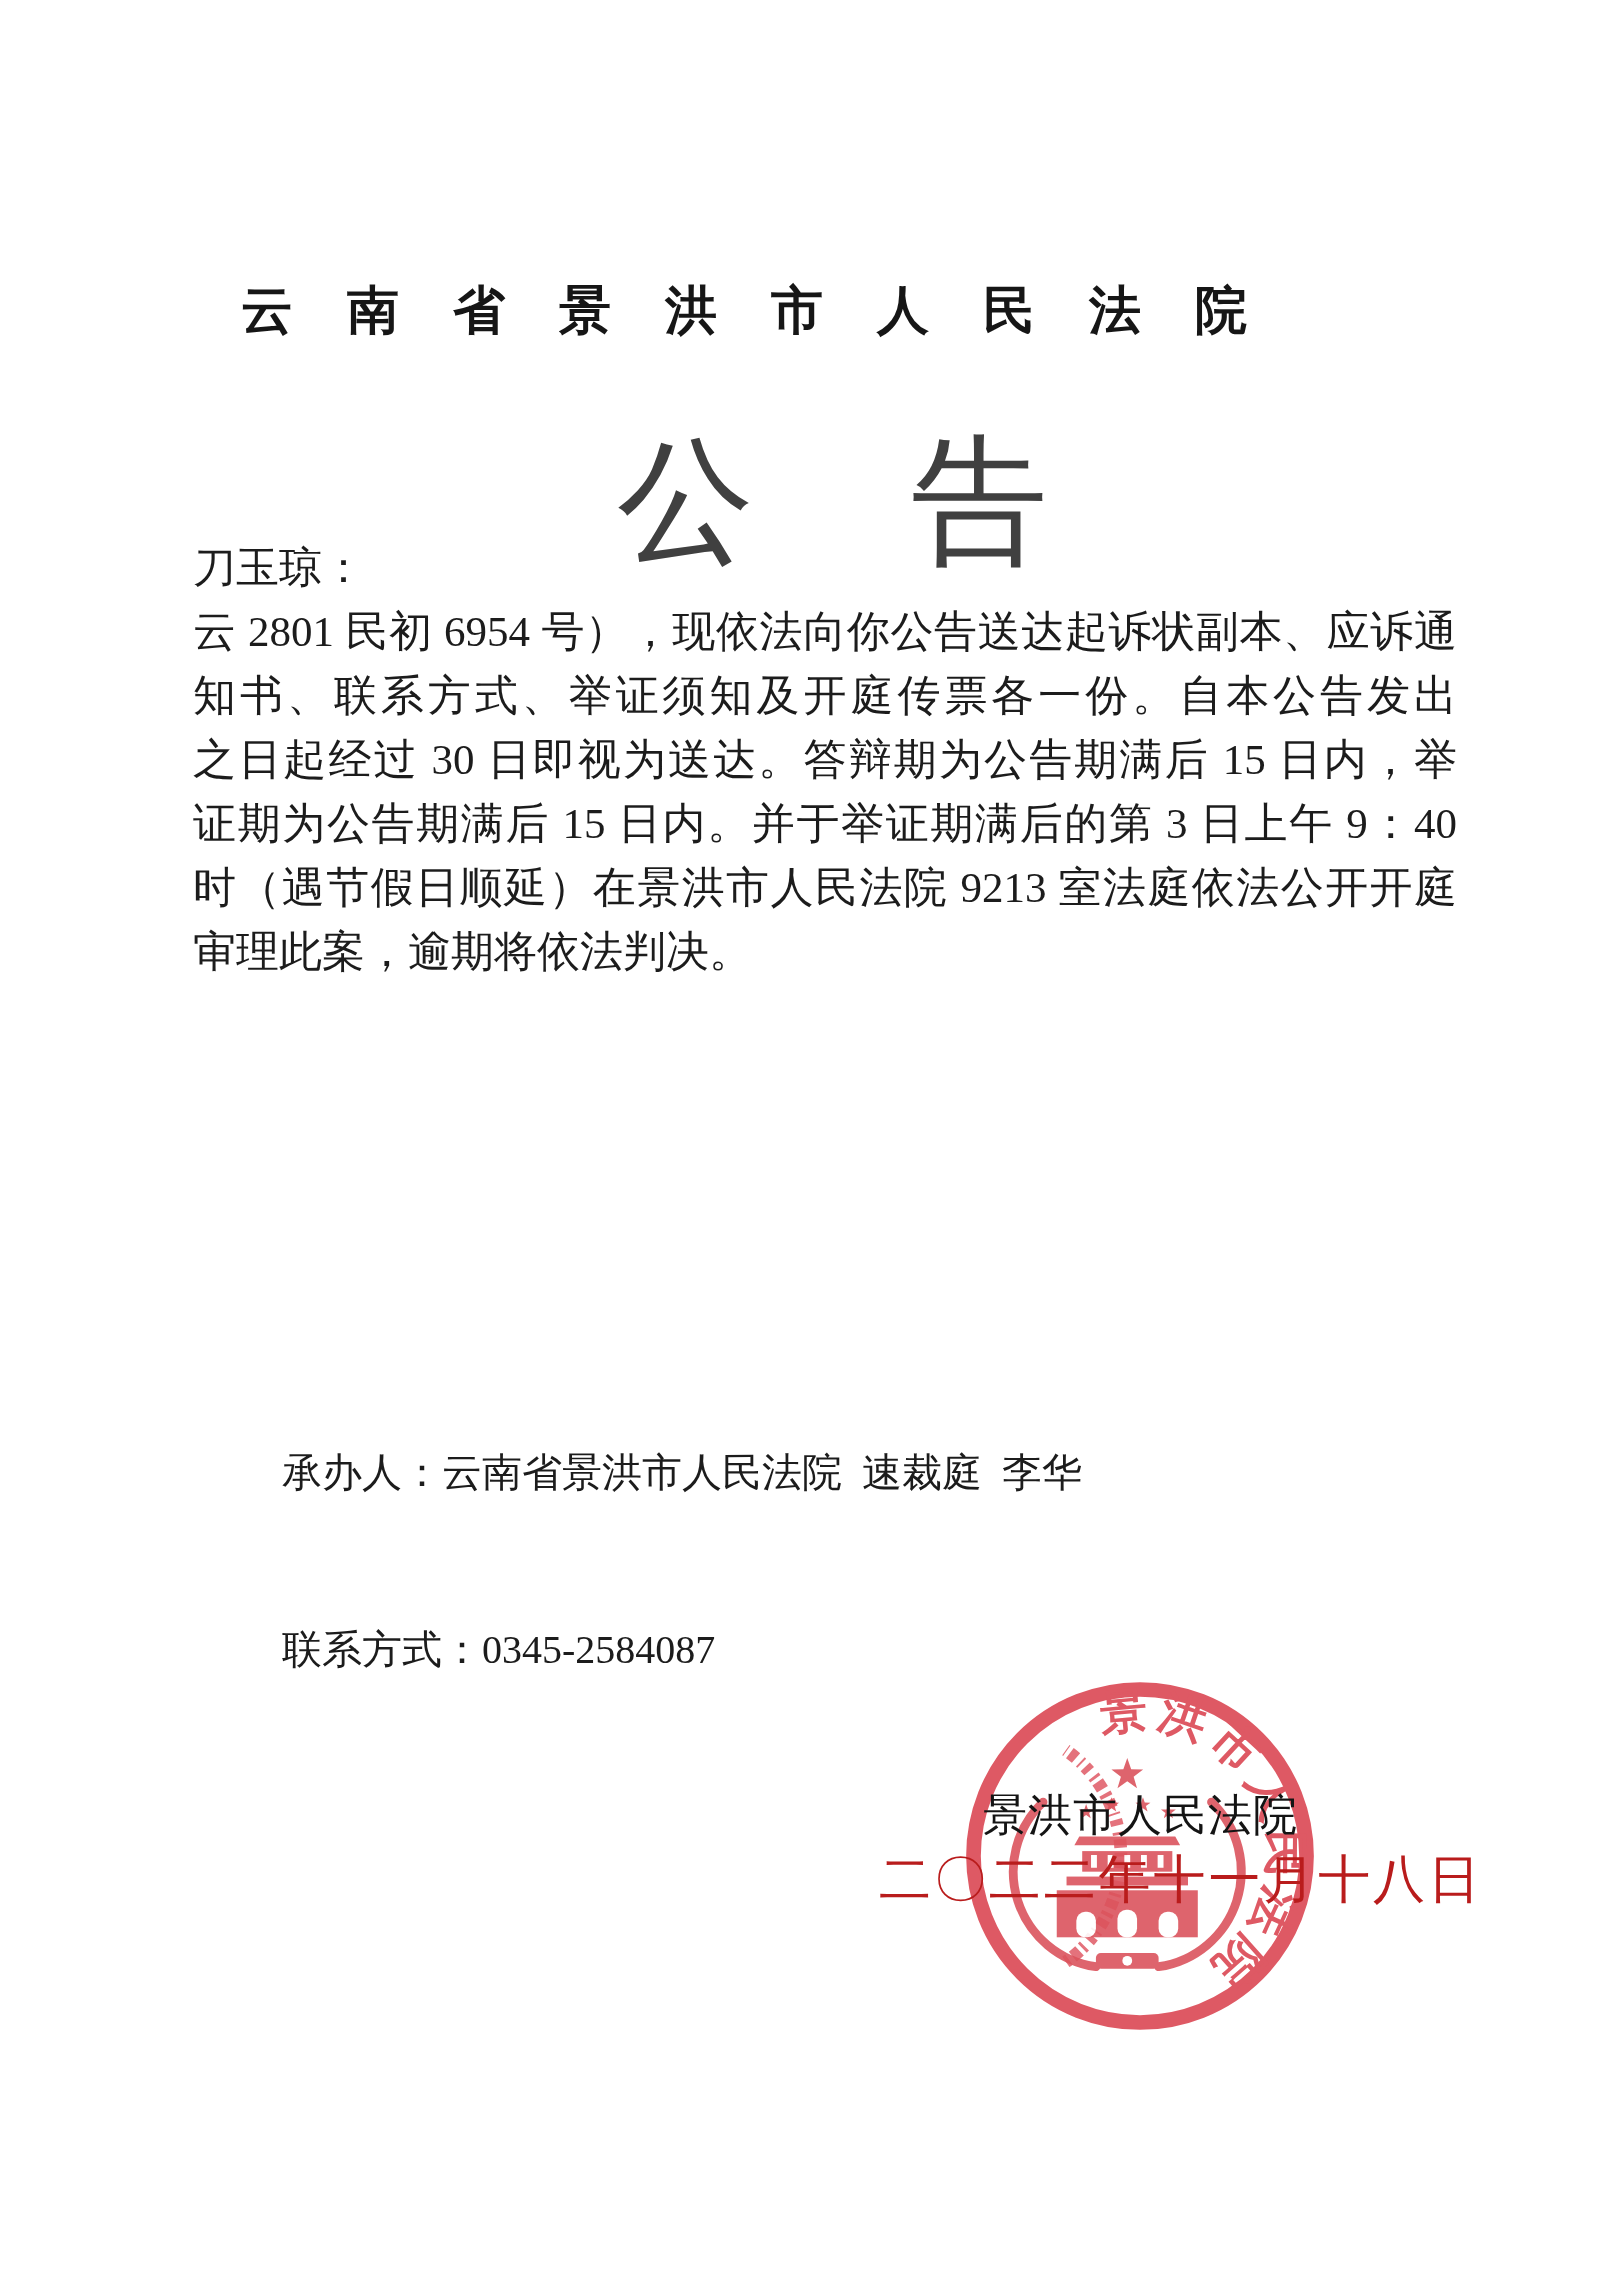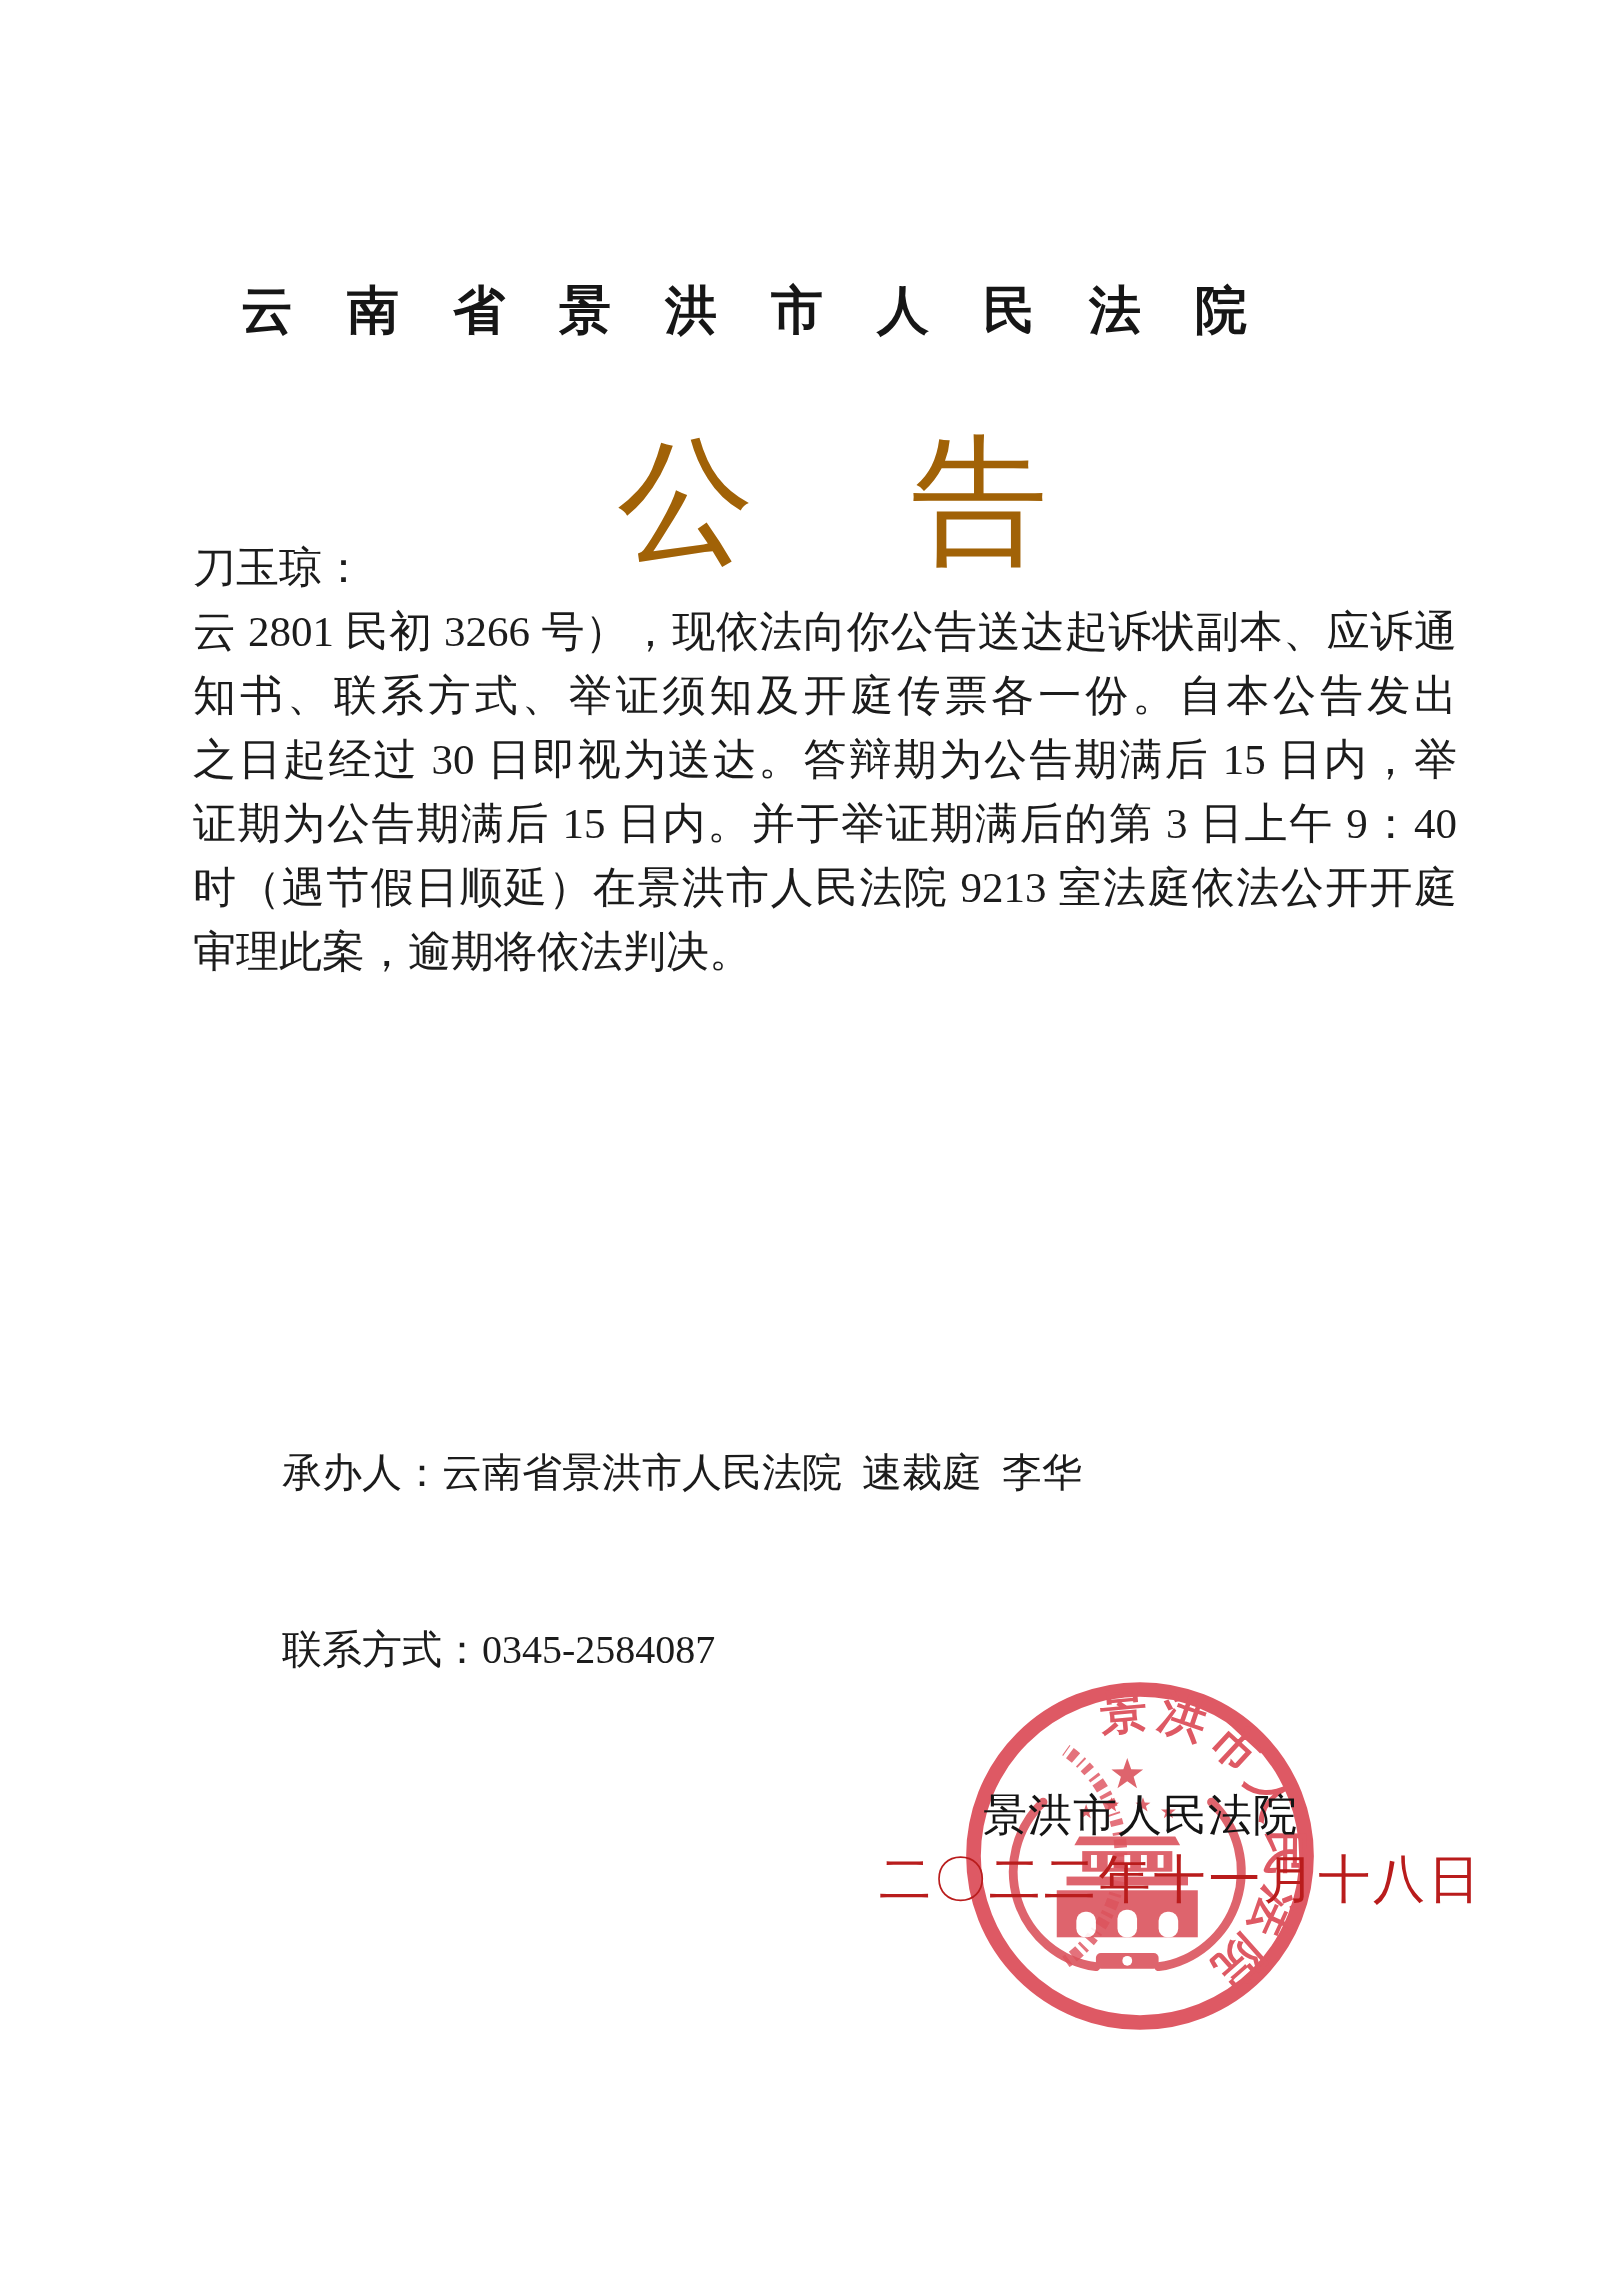--- a/index.html
+++ b/index.html
@@ -25,21 +25,21 @@
     color: #161616;
   }
   .notice-heading {
     position: absolute;
     left: 617px;
     top: 410px;
     font-size: 137px;
     font-weight: 400;
     letter-spacing: 157px;
     white-space: nowrap;
-    color: #a16207;
+    color: #404040;
   }
 
   .body-block {
     position: absolute;
     left: 193px;
     top: 536px;
     width: 1264px;
     font-size: 43px;
     line-height: 64px;
     color: #1c1c1c;
@@ -95,21 +95,21 @@
 <body>
 
 <div class="page">
 
   <div class="court-title">云南省景洪市人民法院</div>
 
   <div class="notice-heading">公告</div>
 
   <div class="body-block">
     <div class="addressee">刀玉琼：</div>
-    <div class="para-line">云 2801 民初 3266 号），现依法向你公告送达起诉状副本、应诉通</div>
+    <div class="para-line">云 2801 民初 6954 号），现依法向你公告送达起诉状副本、应诉通</div>
     <div class="para-line">知书、联系方式、举证须知及开庭传票各一份。自本公告发出</div>
     <div class="para-line">之日起经过 30 日即视为送达。答辩期为公告期满后 15 日内，举</div>
     <div class="para-line">证期为公告期满后 15 日内。并于举证期满后的第 3 日上午 9：40</div>
     <div class="para-line">时（遇节假日顺延）在景洪市人民法院 9213 室法庭依法公开开庭</div>
     <div class="para-line last">审理此案，逾期将依法判决。</div>
   </div>
 
   <div class="handler-block">
     <div>承办人：云南省景洪市人民法院  速裁庭  李华</div>
     <div>联系方式：0345-2584087</div>

